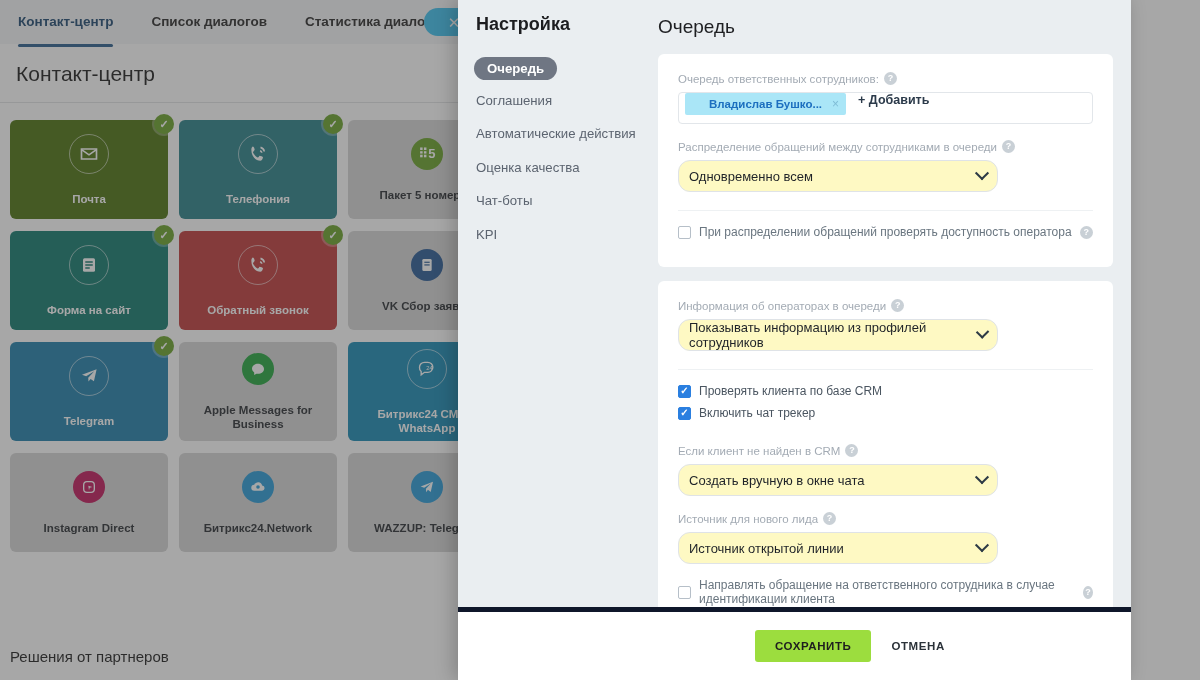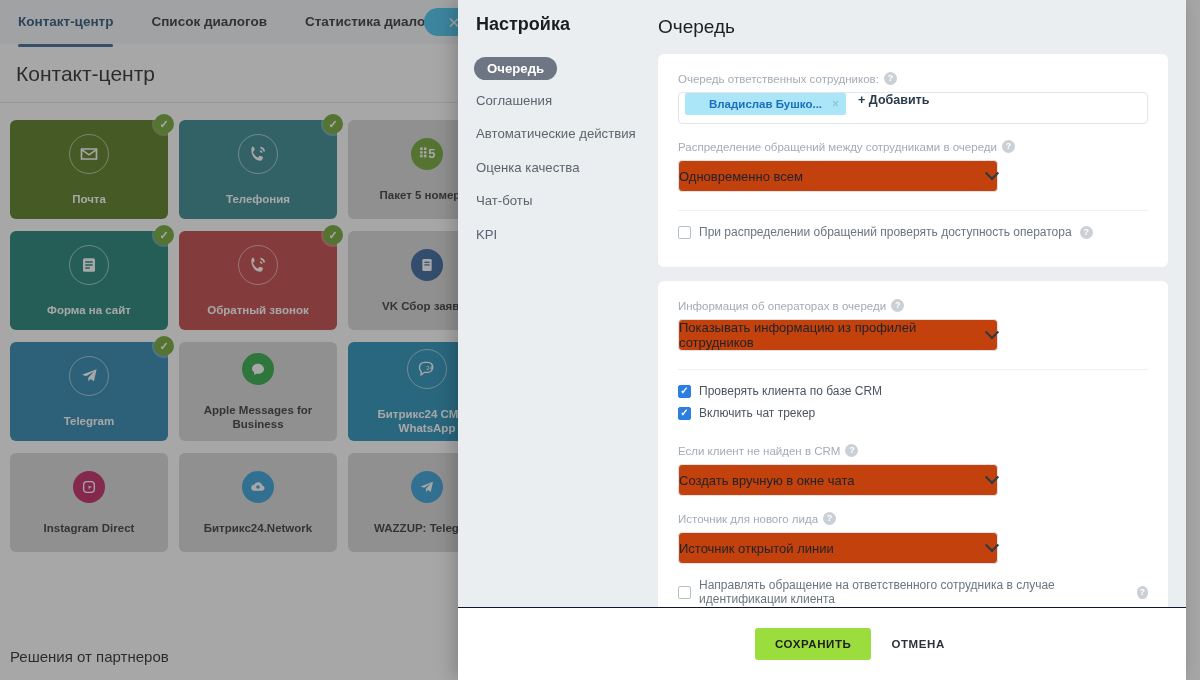--- a/index.html
+++ b/index.html
@@ -86,21 +86,21 @@
     position: absolute; left: 10px; top: 648px;
     font-size: 15px; color: #1e1e1e;
   }
   #dimmer {
     position: absolute; left: 0; top: 0; width: 1200px; height: 680px;
     background: rgba(60,60,60,.45);
   }
 
   
   #panel {
-    position: absolute; left: 458px; top: 0; width: 728px; height: 680px;
+    position: absolute; left: 458px; top: 0; width: 673px; height: 680px;
     background: #eaeef1;
     box-shadow: -4px 0 18px rgba(0,0,0,.22);
     display: flex; flex-direction: column;
   }
   #panel-body { flex: 1; display: flex; min-height: 0; overflow: hidden; }
 
   #panel-side { width: 200px; padding: 14px 0 0 18px; flex-shrink: 0; }
   #panel-side h2 {
     font-size: 18px; color: #1c1d20; font-weight: bold; margin-bottom: 22px;
   }
@@ -139,23 +139,23 @@
   .tag {
     background: #aae6f7; border-radius: 2px; height: 22px;
     display: flex; align-items: center; padding: 0 7px 0 24px; gap: 10px;
   }
   .tag-name { font-size: 11.5px; color: #1c6fbf; font-weight: bold; }
   .tag-x { font-size: 12px; color: #7fbcd6; }
   .add-link {
     font-size: 12.5px; color: #2b3a4a; font-weight: bold; padding-left: 8px;
   }
   .select {
-    width: 320px; height: 32px; border: 1px solid #dfe3e7; border-radius: 4px;
-    background: #c2410c; display: flex; align-items: center;
-    padding: 0 0; justify-content: space-between;
+    width: 320px; height: 32px; border: 1px solid #dfe3e7; border-radius: 12px;
+    background: #fef9c3; display: flex; align-items: center;
+    padding: 0 10px; justify-content: space-between;
   }
   .select .sel-val { font-size: 13px; color: #1f2328; }
   .chev {
     width: 10px; height: 10px; border-right: 2px solid #2d3a45;
     border-bottom: 2px solid #2d3a45; transform: rotate(45deg) translate(-2px,-2px);
   }
   .divider { height: 1px; background: #eef1f3; margin: 18px 0 14px 0; }
   .cbrow { display: flex; align-items: center; gap: 8px; margin-bottom: 8px; }
   .cbox {
     width: 13px; height: 13px; border-radius: 2px;
@@ -164,21 +164,21 @@
   .cbox.on {
     background: #2a7fe0; border-color: #2a7fe0;
     display: flex; align-items: center; justify-content: center;
     color: #fff; font-size: 10px; font-weight: bold; line-height: 1;
   }
   .cblabel { font-size: 12px; color: #4a5560; }
   .cblabel.muted { color: #6a7680; }
   .spacer-16 { height: 16px; }
 
   #panel-footer {
-    height: 73px; background: #ffffff; border-top: 1px solid #0f172a;
+    height: 73px; background: #ffffff; border-top: 5px solid #0f172a;
     display: flex; align-items: center; padding-left: 297px; gap: 20px;
     flex-shrink: 0;
   }
   #save-btn {
     background: #9cdd3e; color: #1e1e1e; font-size: 11.5px; font-weight: bold;
     letter-spacing: .6px; border: none; border-radius: 3px;
     padding: 10px 20px; cursor: pointer;
   }
   #cancel-btn {
     background: transparent; border: none; color: #2b3239;

